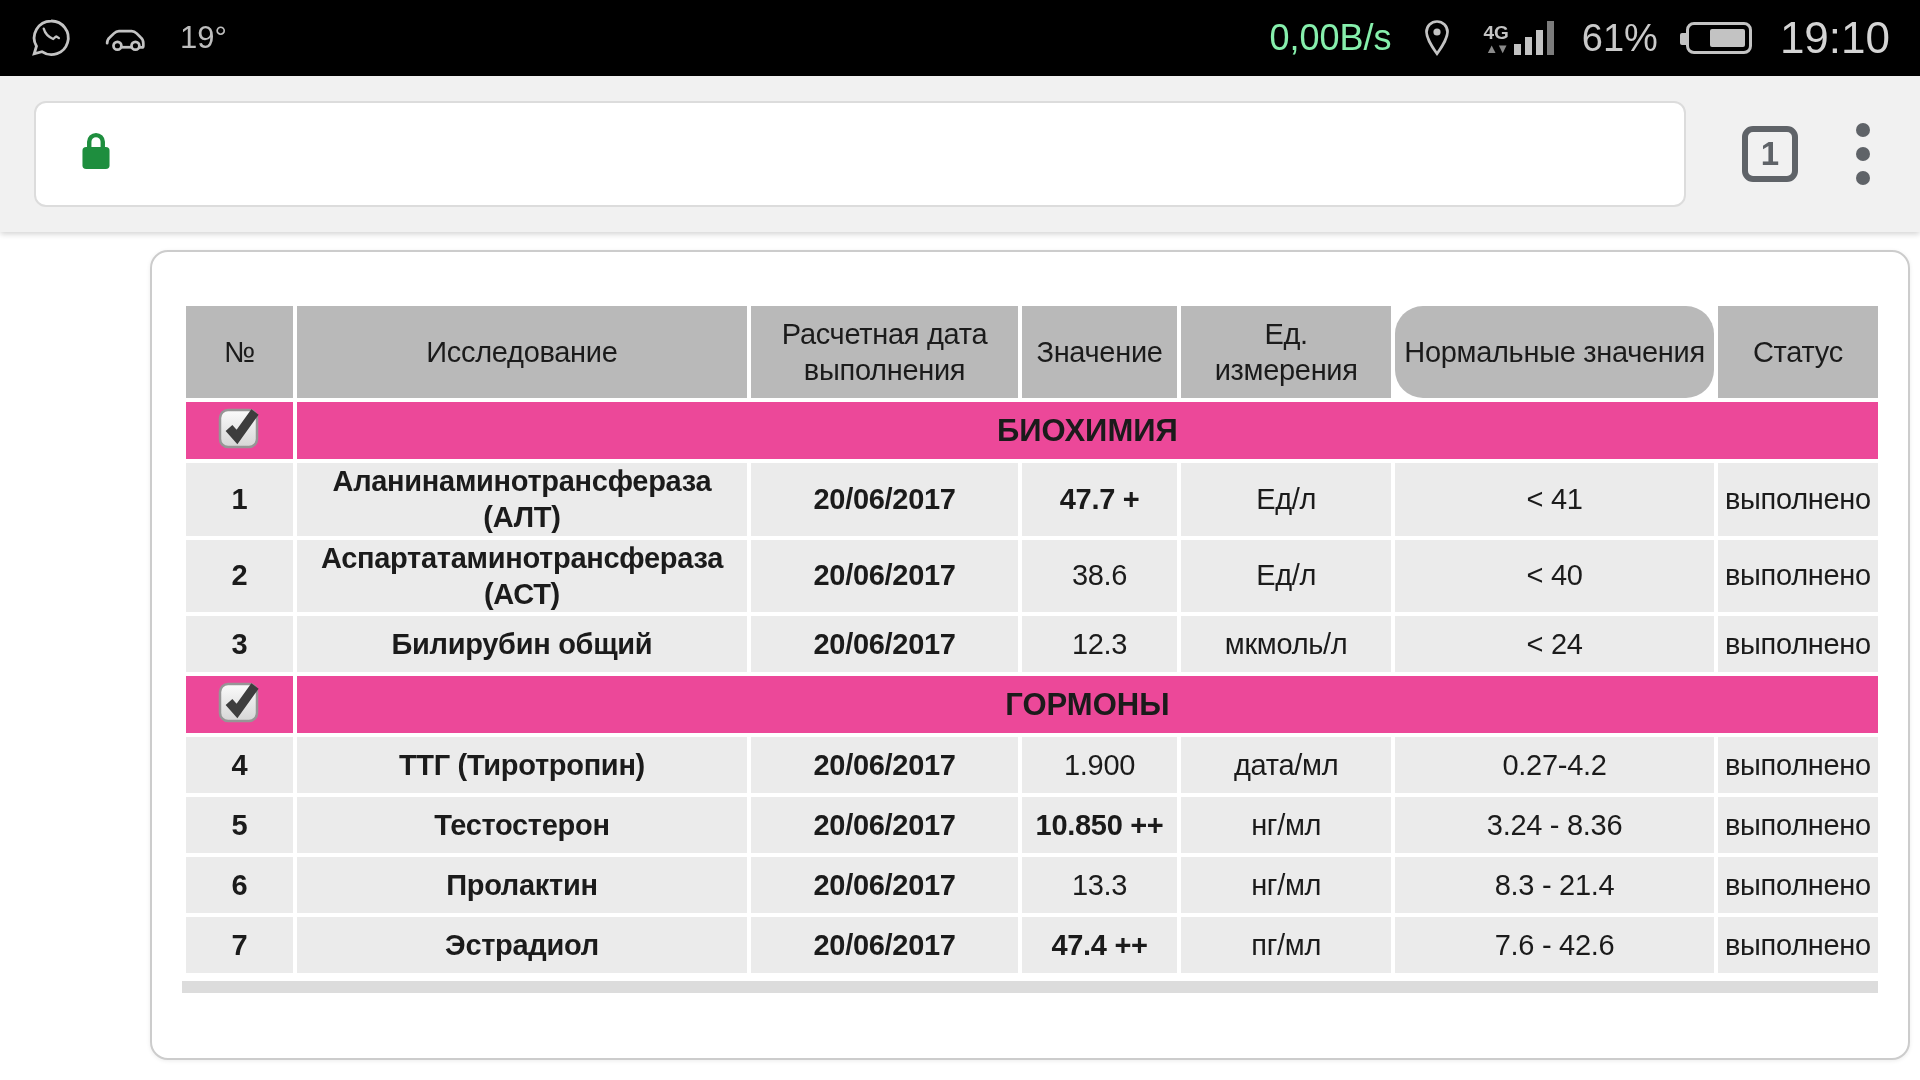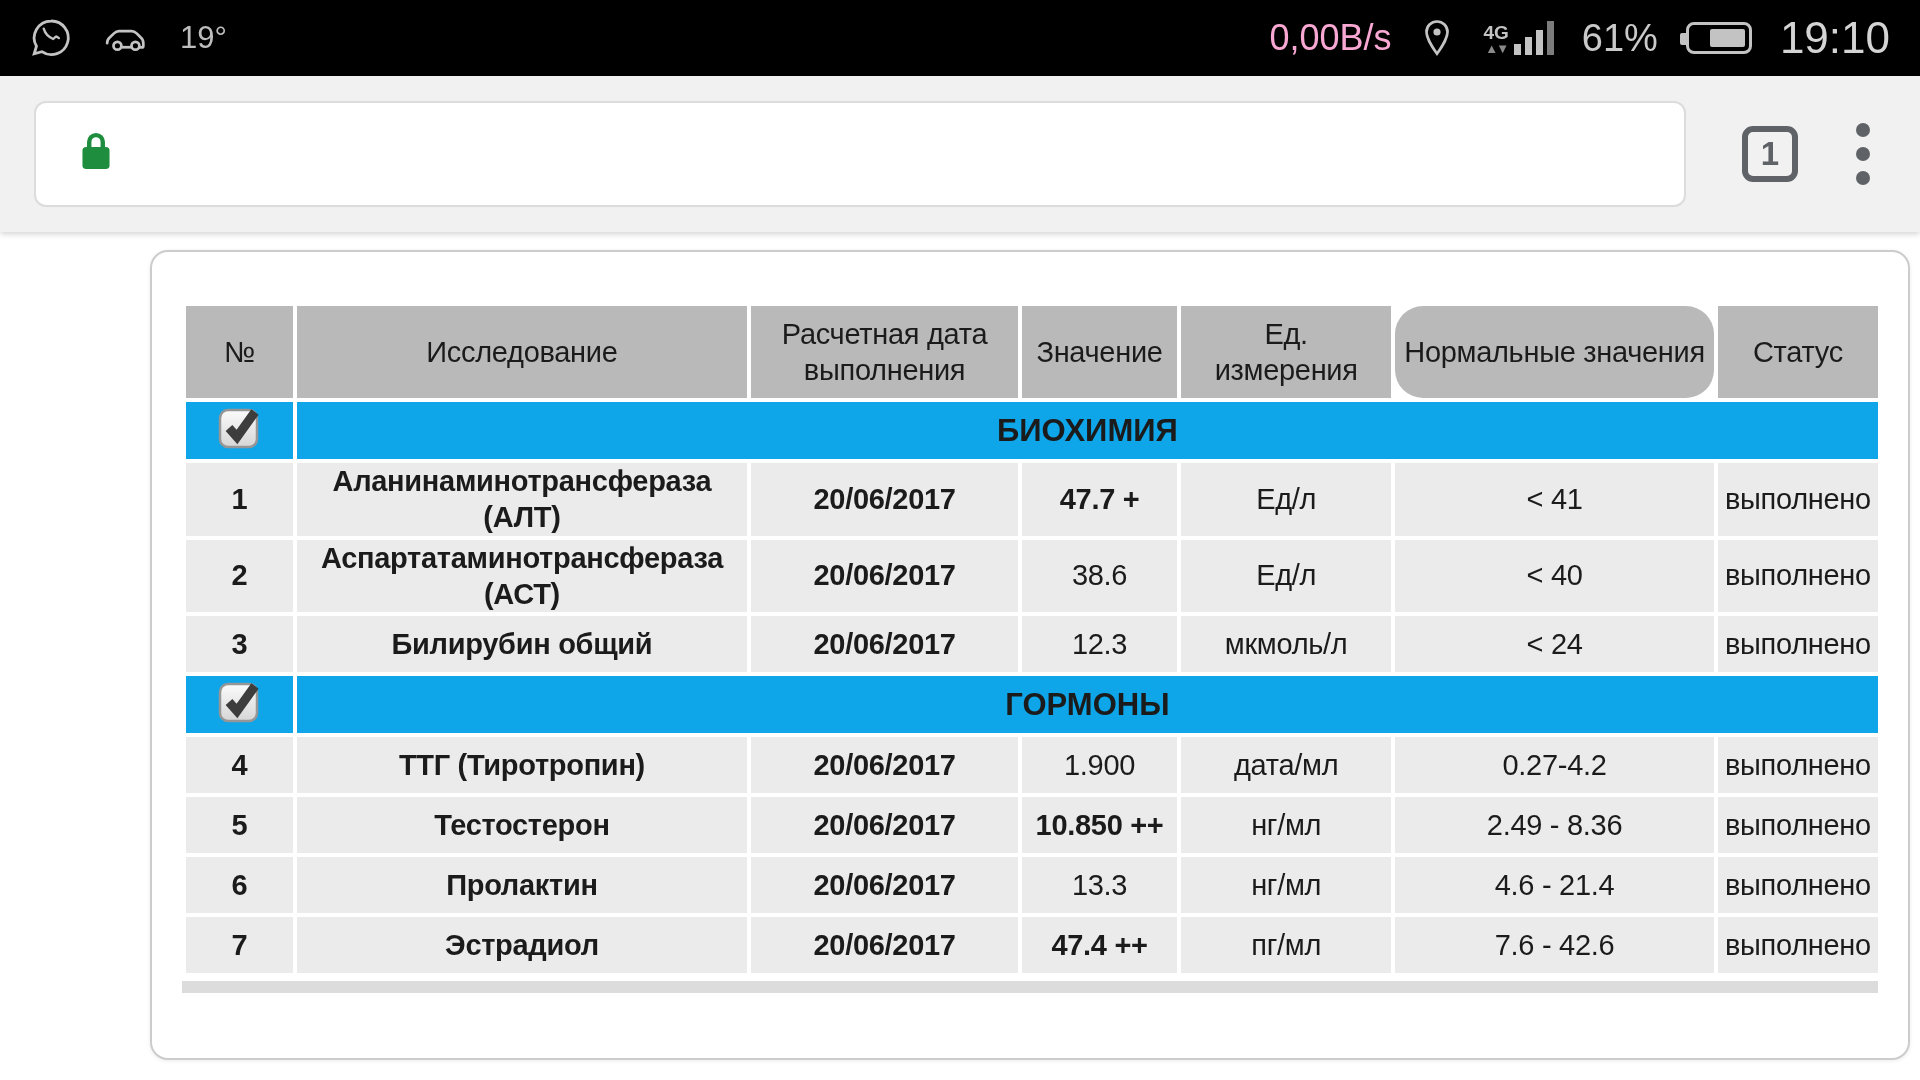--- a/index.html
+++ b/index.html
@@ -13,21 +13,21 @@
 
   
   .status-bar {
     height: 76px; background: #000;
     display: flex; align-items: center;
     padding: 0 30px; color: #c3c3c3;
   }
   .sb-left { display: flex; align-items: center; gap: 30px; }
   .sb-right { margin-left: auto; display: flex; align-items: center; gap: 28px; }
   .sb-temp { font-size: 31px; color: #bdbdbd; }
-  .sb-speed { font-size: 36px; color: #f9a8d4; }
+  .sb-speed { font-size: 36px; color: #86efac; }
   .sb-percent { font-size: 38px; color: #c9c9c9; }
   .sb-clock { font-size: 44px; color: #d4d4d4; }
   .sb-icon svg { display: block; }
 
   .sig-cluster { display: flex; align-items: flex-end; gap: 5px; }
   .sig-left { display: flex; flex-direction: column; align-items: center; line-height: 1; }
   .sig-4g { font-size: 19px; font-weight: bold; color: #c3c3c3; }
   .sig-arrows { font-size: 13px; color: #8a8a8a; letter-spacing: -2px; }
   .sig-bars { display: flex; align-items: flex-end; gap: 4px; }
   .sig-bars i { display: block; width: 7px; background: #c3c3c3; }
@@ -98,21 +98,21 @@
   .th-date { padding: 0 24px; }
   .th-unit { padding: 0 36px; text-align: center; }
   .th-norm { padding: 0 40px; border-radius: 28px; }
 
   .results td { background: #ebebeb; vertical-align: middle; padding: 2px 6px; }
   .results tr.data-row td { height: 56px; }
   .results td.cell-name { white-space: normal; line-height: 1.25; padding: 0 14px; }
   .results td.b { font-weight: bold; }
 
   .results tr.section-row td {
-    background: #0ea5e9; height: 56px;
+    background: #ec4899; height: 56px;
   }
   .section-title { font-weight: bold; font-size: 31px; letter-spacing: 0; }
 
   .checkbox { display: inline-block; width: 46px; height: 46px; position: relative; }
   .checkbox svg { display: block; overflow: visible; }
 
   .partial-next-row {
     margin: 4px 30px 0; height: 12px; background: #dcdcdc;
   }
 </style>
@@ -283,31 +283,31 @@
     <td class="cell-norm">0.27-4.2</td>
     <td class="cell-status">выполнено</td>
   </tr>
 
   <tr class="data-row">
     <td class="cell-num b">5</td>
     <td class="cell-name b">Тестостерон</td>
     <td class="cell-date b">20/06/2017</td>
     <td class="cell-value b">10.850 ++</td>
     <td class="cell-unit">нг/мл</td>
-    <td class="cell-norm">2.49 - 8.36</td>
+    <td class="cell-norm">3.24 - 8.36</td>
     <td class="cell-status">выполнено</td>
   </tr>
 
   <tr class="data-row">
     <td class="cell-num b">6</td>
     <td class="cell-name b">Пролактин</td>
     <td class="cell-date b">20/06/2017</td>
     <td class="cell-value">13.3</td>
     <td class="cell-unit">нг/мл</td>
-    <td class="cell-norm">4.6 - 21.4</td>
+    <td class="cell-norm">8.3 - 21.4</td>
     <td class="cell-status">выполнено</td>
   </tr>
 
   <tr class="data-row">
     <td class="cell-num b">7</td>
     <td class="cell-name b">Эстрадиол</td>
     <td class="cell-date b">20/06/2017</td>
     <td class="cell-value b">47.4 ++</td>
     <td class="cell-unit">пг/мл</td>
     <td class="cell-norm">7.6 - 42.6</td>

